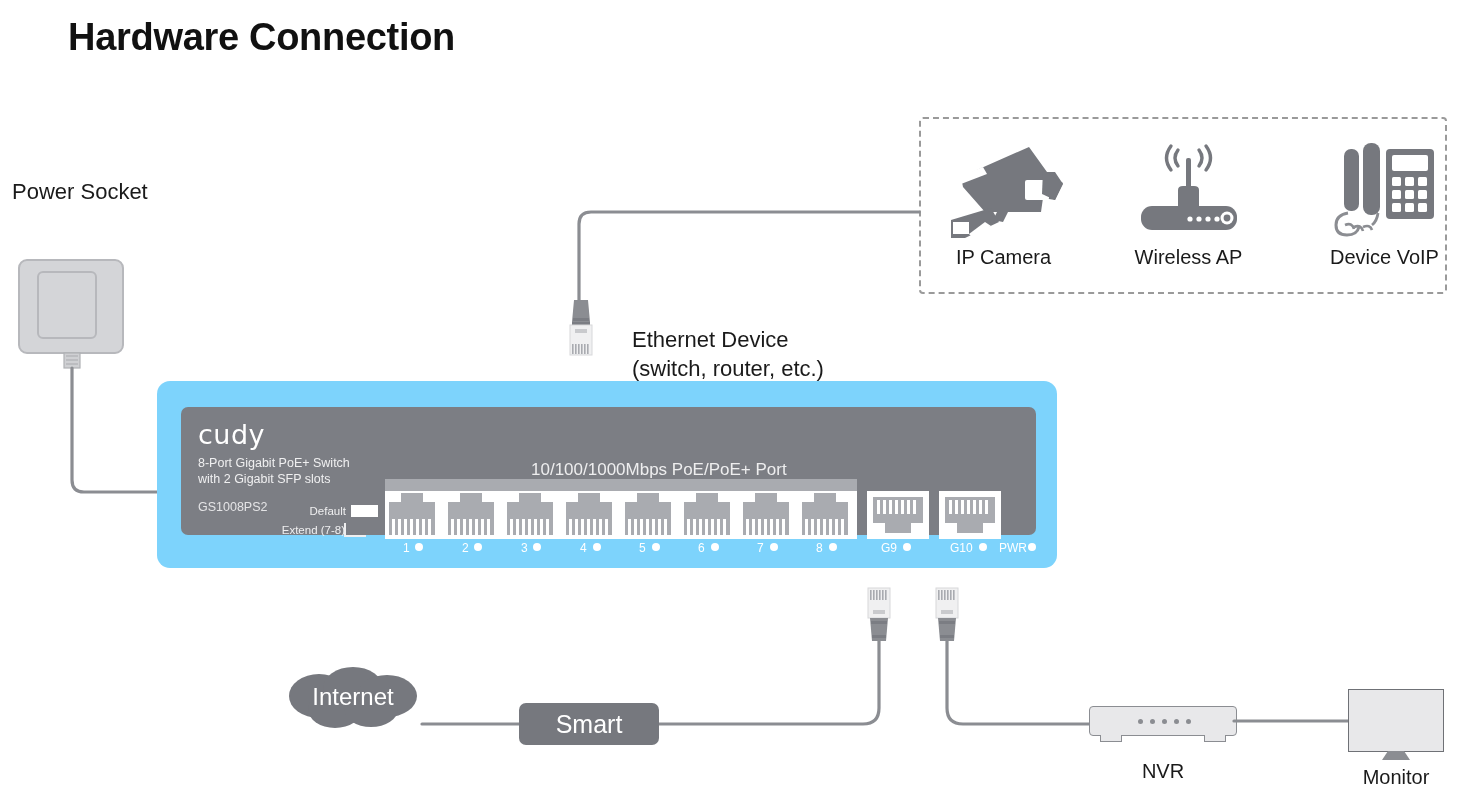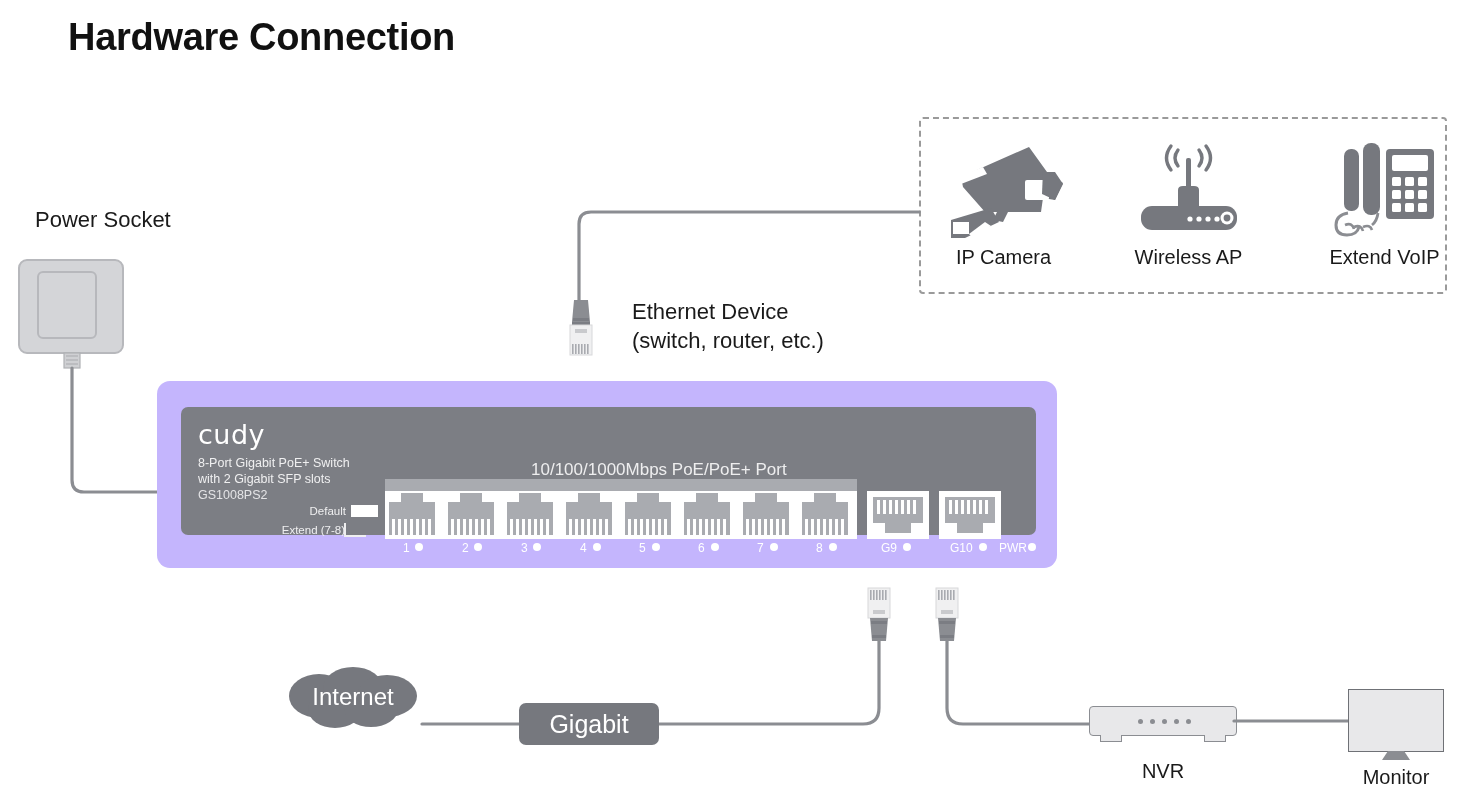--- a/index.html
+++ b/index.html
@@ -28,24 +28,24 @@
     font-weight: bold;
     letter-spacing: -0.3px;
     color: #111111;
   }
   .lbl {
     color: #1a1a1a;
     font-size: 21px;
     white-space: nowrap;
   }
 
-  #label-power-socket { left: 12px; top: 207px; font-size: 22px; margin-left: 23px; }
+  #label-power-socket { left: 12px; top: 179px; font-size: 22px; }
   #label-pd-title     { left: 1060px; top: 88px; font-size: 23px; transform: translateX(-50%); }
   #label-ethernet-device {
-    left: 632px; top: 297px; font-size: 22px; line-height: 29px;
+    left: 632px; top: 325px; font-size: 22px; line-height: 29px;
   }
 
   
   #pd-box {
     left: 919px; top: 117px;
     width: 528px; height: 177px;
     border: 2px dashed #9a9a9a;
     border-radius: 4px;
     box-sizing: border-box;
   }
@@ -77,21 +77,21 @@
     border: 2px solid #b7b8bc;
     border-radius: 6px;
     box-sizing: border-box;
     background: #d4d5d8;
   }
 
   
   #switch-shell {
     left: 157px; top: 381px;
     width: 900px; height: 187px;
-    background: #c4b5fd;
+    background: #7dd3fc;
     border-radius: 13px;
   }
   #switch-panel {
     position: absolute;
     left: 24px; top: 26px;
     width: 855px; height: 128px;
     background: #7c7e84;
     border-radius: 7px;
   }
   #brand-logo {
@@ -103,21 +103,21 @@
     font-family: "DejaVu Sans", sans-serif;
   }
   #model-lines {
     position: absolute;
     left: 17px; top: 48px;
     font-size: 12.5px;
     line-height: 16px;
     color: #f0f0f1;
     white-space: nowrap;
   }
-  #model-id { color: #e4e4e6; }
+  #model-id { color: #e4e4e6; margin-top: 12px; }
 
   #dip-group {
     position: absolute;
     left: 92px; top: 98px;
     width: 105px; height: 36px;
     font-size: 11.5px;
     color: #efeff0;
   }
   #dip-default-label { position: absolute; right: 32px; top: 0px; }
   #dip-switch-box {
@@ -323,21 +323,21 @@
           <rect x="86" y="66" width="9" height="9" rx="1.5" fill="#ffffff"></rect>
 
           <path d="M16,76 q-12,2 -12,12 q0,10 11,10 q10,0 12,-8" fill="none" stroke="#8b8d92" stroke-width="3"></path>
           <path d="M13,88 q7,-3 9,4" fill="none" stroke="#8b8d92" stroke-width="2.6"></path>
           <path d="M22,90 q7,-3 9,4" fill="none" stroke="#8b8d92" stroke-width="2.6"></path>
           <path d="M31,90 q7,-3 9,3" fill="none" stroke="#8b8d92" stroke-width="2.6"></path>
           <path d="M40,88 q5,-4 6,-12" fill="none" stroke="#8b8d92" stroke-width="2.8"></path>
         </g>
       </svg>
     </div>
-    <div class="pd-caption">Extend VoIP</div>
+    <div class="pd-caption">Device VoIP</div>
   </div>
 
   <svg class="abs" style="left:555px; top:200px; width:380px; height:180px;">
     <path d="M364,12 L36,12 Q24,12 24,24 L24,110" fill="none" stroke="#8b8d92" stroke-width="3.2" stroke-linecap="round"></path>
   </svg>
 
   <svg class="abs" style="left:564px; top:300px; width:34px; height:62px;">
 
     <path d="M10,0 L24,0 L26,22 L8,22 Z" fill="#8b8d92"></path>
     <rect x="9" y="18" width="16" height="3" fill="#7b7d83"></rect>
@@ -583,21 +583,21 @@
       </g>
     </svg>
     <div id="cloud-label">Internet</div>
   </div>
 
   <svg class="abs" style="left:420px; top:715px; width:110px; height:20px;">
     <line x1="2" y1="9" x2="104" y2="9" stroke="#8b8d92" stroke-width="3.2" stroke-linecap="round"></line>
   </svg>
 
   <div class="abs" id="router-box">
-    <div id="router-label">Gigabit</div>
+    <div id="router-label">Smart</div>
   </div>
 
   <div class="abs" id="nvr-box">
     <span class="nvr-dot" style="left:48px;"></span>
     <span class="nvr-dot" style="left:60px;"></span>
     <span class="nvr-dot" style="left:72px;"></span>
     <span class="nvr-dot" style="left:84px;"></span>
     <span class="nvr-dot" style="left:96px;"></span>
     <span class="nvr-foot" style="left:10px;"></span>
     <span class="nvr-foot" style="right:10px;"></span>

